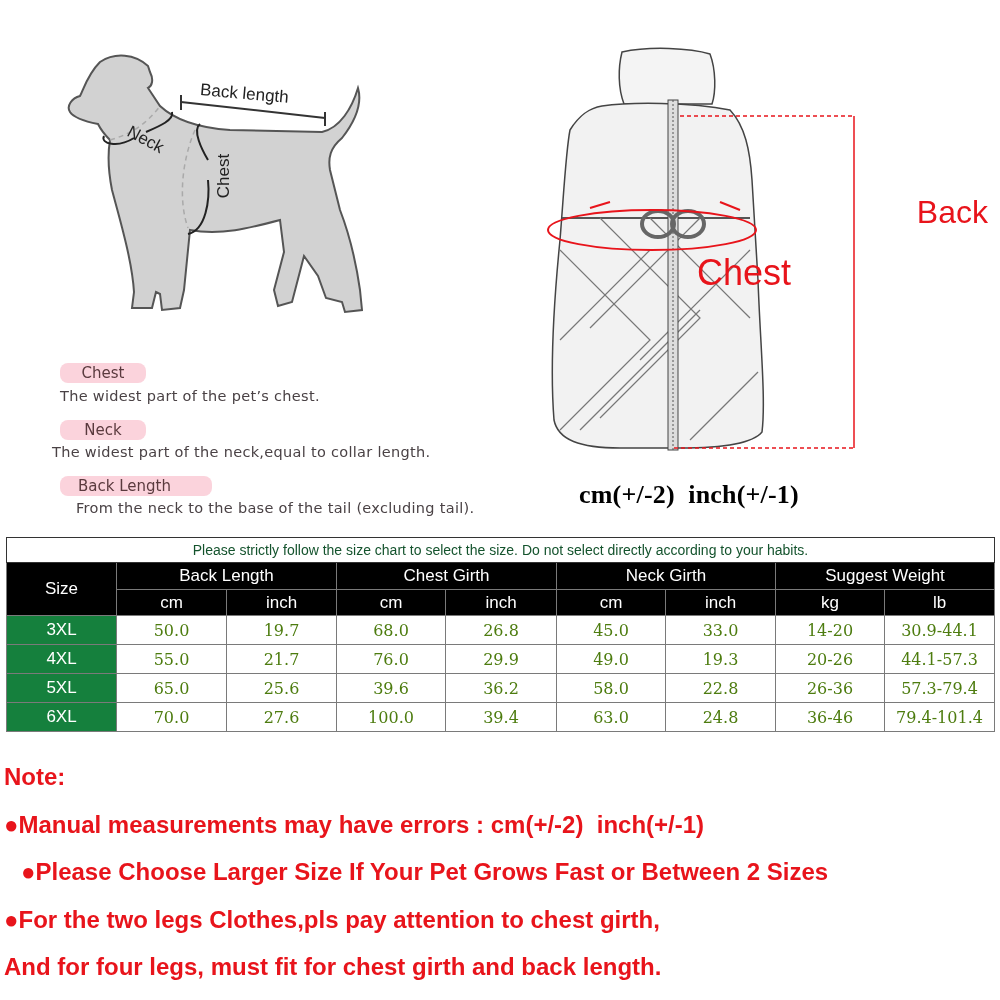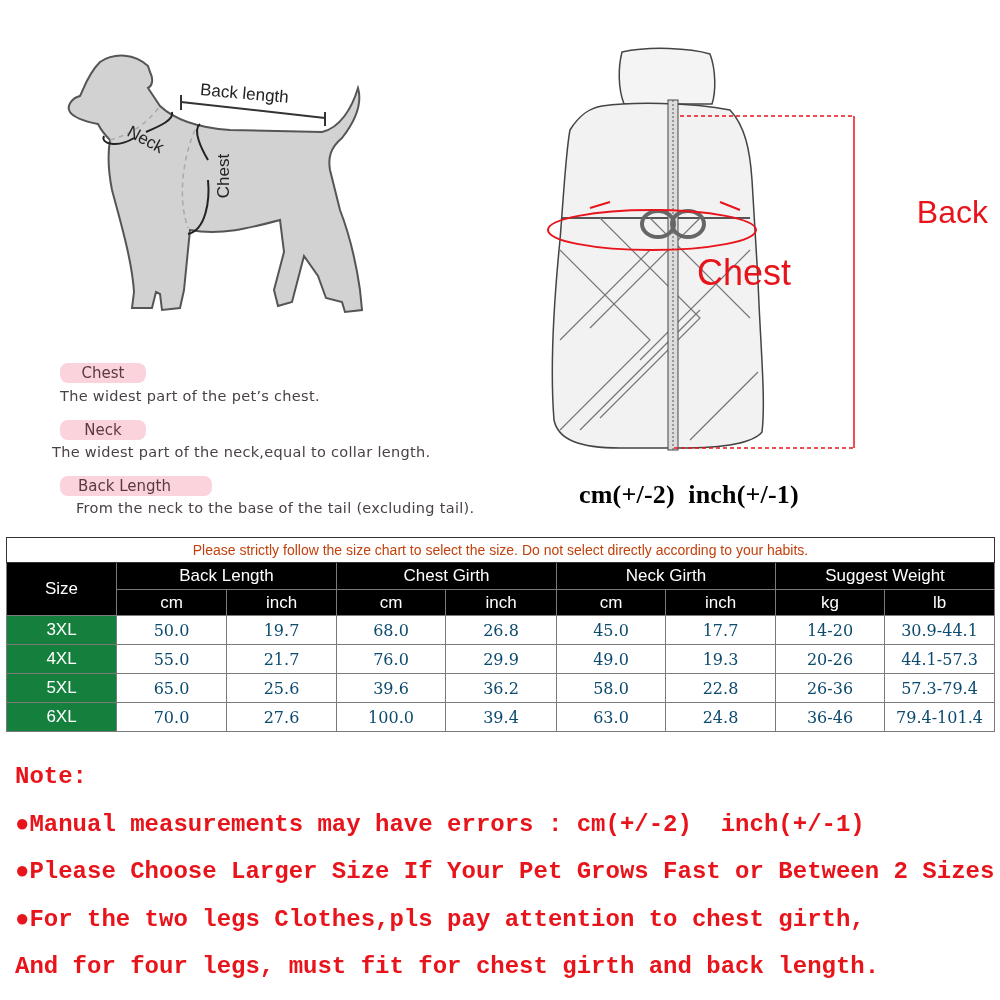--- a/index.html
+++ b/index.html
@@ -13,28 +13,28 @@
   #back-len-label { left:868px; top:193px; font-size:32px; line-height:38px; text-align:right; width:120px; }
   #chest-label { left:697px; top:252px; font-size:36px; }
   #tolerance { left:566px; top:480px; font-family:"Liberation Serif", serif; font-weight:bold; color:#000000; font-size:26px; letter-spacing:0.2px;margin-left:13px; }
   
   .pill { background:#fbd3dc; color:#5a3a3e; border-radius:8px; font-size:15px; padding:1px 0; width:86px; text-align:center; font-family:"DejaVu Sans", sans-serif; }
   .pill.wide { width:152px; text-align:left; padding-left:18px; box-sizing:border-box; }
   .def { color:#4a4245; font-size:14.5px; font-family:"DejaVu Sans", sans-serif; letter-spacing:0.3px;text-align:center; }
   
   #size-table { left:6px; top:537px; width:988px; border-collapse:collapse; table-layout:fixed; font-family:"Liberation Sans", sans-serif; }
   #size-table td, #size-table th { padding:0; text-align:center; border:1px solid #7a7a7a; }
-  #size-table .banner td { background:#fff; color:#c2410c; font-size:14px; height:24px; border:1px solid #333; }
+  #size-table .banner td { background:#fff; color:#14532d; font-size:14px; height:24px; border:1px solid #333; }
   #size-table .hdr th { background:#000; color:#fff; font-weight:normal; font-size:17px; }
   #size-table .hdr1 th { height:26px; }
   #size-table .hdr2 th { height:25px; }
-  #size-table .row td { height:28px; font-family:"DejaVu Serif", serif; font-size:16px; color:#0c4a6e; background:#fff; }
+  #size-table .row td { height:28px; font-family:"DejaVu Serif", serif; font-size:16px; color:#4d7c0f; background:#fff; }
   #size-table .row td.size { background:#15803d; color:#fff; font-family:"Liberation Sans", sans-serif; font-size:17px; }
   
-  .note { left:15px; font-family:Liberation Mono, monospace; font-weight:bold; color:#e8141b; font-size:24px; white-space:nowrap; }
+  .note { left:4px; font-family:Liberation Sans, sans-serif; font-weight:bold; color:#e8141b; font-size:24px; white-space:nowrap; }
 </style>
 </head>
 <body>
 
 <div id="dog" class="abs">
   <svg width="320" height="300" viewBox="0 0 320 300">
     <path d="M40,22 C55,12 75,14 88,26 L90,32 C94,40 92,46 88,48 L100,66 C115,80 140,88 170,90 L262,92 C280,88 292,68 298,48 C302,62 296,80 282,98 C270,108 268,118 270,130 L280,170 C290,196 296,222 300,250 L302,270 L285,272 L282,262 L266,258 L258,236 L244,216 L232,262 L218,266 L214,250 L224,212 L220,180 C190,188 160,196 130,190 L124,250 L120,268 L102,270 L100,254 L96,252 L92,268 L72,268 L74,252 C72,220 60,180 52,150 C48,130 48,112 50,100 C44,94 40,88 38,84 C28,82 14,78 10,72 C6,66 12,58 20,56 C24,48 28,34 40,22 Z" fill="#d2d2d2" stroke="#555" stroke-width="2"></path>
     <path d="M50,100 C70,94 85,86 100,66" stroke="#aaa" stroke-width="1.5" stroke-dasharray="5,4" fill="none"></path>
     <path d="M135,90 C122,120 118,160 128,188" stroke="#aaa" stroke-width="1.5" stroke-dasharray="5,4" fill="none"></path>
 
@@ -133,21 +133,21 @@
     <th>kg</th>
     <th>lb</th>
   </tr>
   <tr class="row">
     <td class="size">3XL</td>
     <td>50.0</td>
     <td>19.7</td>
     <td>68.0</td>
     <td>26.8</td>
     <td>45.0</td>
-    <td>17.7</td>
+    <td>33.0</td>
     <td>14-20</td>
     <td>30.9-44.1</td>
   </tr>
   <tr class="row">
     <td class="size">4XL</td>
     <td>55.0</td>
     <td>21.7</td>
     <td>76.0</td>
     <td>29.9</td>
     <td>49.0</td>
@@ -175,15 +175,15 @@
     <td>63.0</td>
     <td>24.8</td>
     <td>36-46</td>
     <td>79.4-101.4</td>
   </tr>
 </tbody>
   </table>
 
 <div class="abs note" style="top:763px;">Note:</div>
 <div class="abs note" style="top:811px;white-space:pre;">●Manual measurements may have errors : cm(+/-2)  inch(+/-1)</div>
-<div class="abs note" style="top:858px;">●Please Choose Larger Size If Your Pet Grows Fast or Between 2 Sizes</div>
+<div class="abs note" style="top:858px;margin-left:17px;">●Please Choose Larger Size If Your Pet Grows Fast or Between 2 Sizes</div>
 <div class="abs note" style="top:906px;">●For the two legs Clothes,pls pay attention to chest girth,</div>
 <div class="abs note" style="top:953px;">And for four legs, must fit for chest girth and back length.</div>
 
 </body></html>

